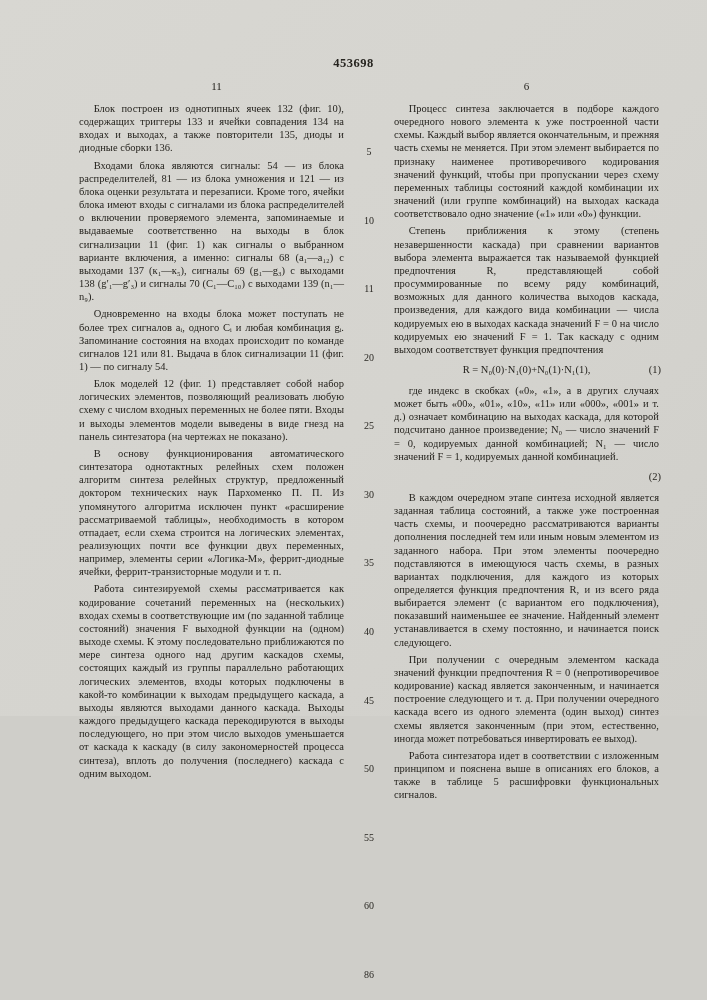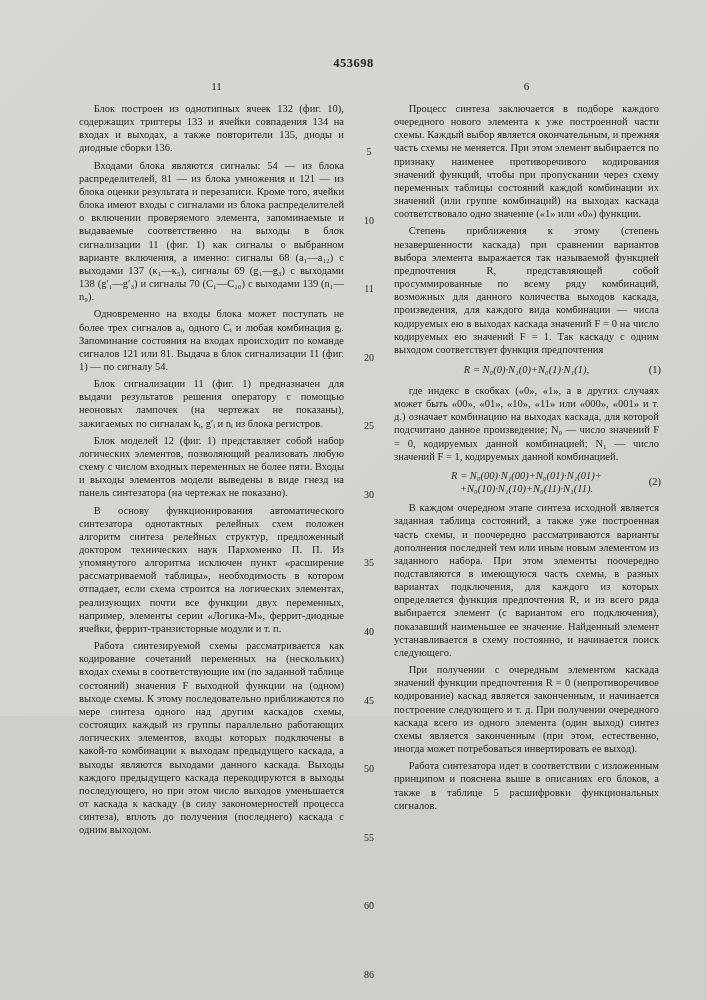--- a/index.html
+++ b/index.html
@@ -56,23 +56,22 @@
   .formula{
     position:relative;
     margin:6px 0 6px 0;
     text-indent:0;
     display:flex;
     justify-content:center;
     align-items:center;
     min-height:16px;
   }
   .formula .f-text{
-    font-style:italic;
     white-space:pre-line;
-    text-align:center;
+    text-align:right;
   }
   .formula .eqno{
     position:absolute;right:2px;top:50%;
     transform:translateY(-50%);
     font-style:normal;
   }
 </style>
 </head>
 <body>
 
@@ -81,21 +80,20 @@
 
   <div class="col-header left">11</div>
 
   <div class="col-header right">6</div>
 
   <div class="content">
     <div class="column">
         <div class="para">Блок построен из однотипных ячеек 132 (фиг. 10), содержащих триггеры 133 и ячейки совпадения 134 на входах и выходах, а также повторители 135, диоды и диодные сборки 136.</div>
         <div class="para">Входами блока являются сигналы: 54 — из блока распределителей, 81 — из блока умножения и 121 — из блока оценки результата и перезаписи. Кроме того, ячейки блока имеют входы с сигналами из блока распределителей о включении проверяемого элемента, запоминаемые и выдаваемые соответственно на выходы в блок сигнализации 11 (фиг. 1) как сигналы о выбранном варианте включения, а именно: сигналы 68 (a₁—a₁₂) с выходами 137 (к₁—к₅), сигналы 69 (g₁—g₃) с выходами 138 (g′₁—g′₃) и сигналы 70 (C₁—C₁₀) с выходами 139 (n₁—n₉).</div>
         <div class="para">Одновременно на входы блока может поступать не более трех сигналов aᵢ, одного Cᵢ и любая комбинация gᵢ. Запоминание состояния на входах происходит по команде сигналов 121 или 81. Выдача в блок сигнализации 11 (фиг. 1) — по сигналу 54.</div>
-        <div class="para">Блок сигнализации 11 (фиг. 1) предназначен для выдачи результатов решения оператору с помощью неоновых лампочек (на чертежах не показаны), зажигаемых по сигналам kᵢ, g′ᵢ и nᵢ из блока регистров.</div>
         <div class="para">Блок моделей 12 (фиг. 1) представляет собой набор логических элементов, позволяющий реализовать любую схему с числом входных переменных не более пяти. Входы и выходы элементов модели выведены в виде гнезд на панель синтезатора (на чертежах не показано).</div>
         <div class="para">В основу функционирования автоматического синтезатора однотактных релейных схем положен алгоритм синтеза релейных структур, предложенный доктором технических наук Пархоменко П. П. Из упомянутого алгоритма исключен пункт «расширение рассматриваемой таблицы», необходимость в котором отпадает, если схема строится на логических элементах, реализующих почти все функции двух переменных, например, элементы серии «Логика-М», феррит-диодные ячейки, феррит-транзисторные модули и т. п.</div>
         <div class="para">Работа синтезируемой схемы рассматривается как кодирование сочетаний переменных на (нескольких) входах схемы в соответствующие им (по заданной таблице состояний) значения F выходной функции на (одном) выходе схемы. К этому последовательно приближаются по мере синтеза одного над другим каскадов схемы, состоящих каждый из группы параллельно работающих логических элементов, входы которых подключены в какой-то комбинации к выходам предыдущего каскада, а выходы являются выходами данного каскада. Выходы каждого предыдущего каскада перекодируются в выходы последующего, но при этом число выходов уменьшается от каскада к каскаду (в силу закономерностей процесса синтеза), вплоть до получения (последнего) каскада с одним выходом.</div>
       </div>
 
     <div class="gutter">
         <div class="line-no">5</div>
         <div class="line-no">10</div>
         <div class="line-no">11</div>
         <div class="line-no">20</div>
@@ -112,22 +110,20 @@
 
     <div class="column">
         <div class="para">Процесс синтеза заключается в подборе каждого очередного нового элемента к уже построенной части схемы. Каждый выбор является окончательным, и прежняя часть схемы не меняется. При этом элемент выбирается по признаку наименее противоречивого кодирования значений функций, чтобы при пропускании через схему переменных таблицы состояний каждой комбинации их значений (или группе комбинаций) на выходах каскада соответствовало одно значение («1» или «0») функции.</div>
         <div class="para">Степень приближения к этому (степень незавершенности каскада) при сравнении вариантов выбора элемента выражается так называемой функцией предпочтения R, представляющей собой просуммированные по всему ряду комбинаций, возможных для данного количества выходов каскада, произведения, для каждого вида комбинации — числа кодируемых ею в выходах каскада значений F = 0 на число кодируемых ею значений F = 1. Так каскаду с одним выходом соответствует функция предпочтения</div>
         <div class="formula">
           <span class="f-text">R = N₀(0)·N₁(0)+N₀(1)·N₁(1),</span>
           <span class="eqno">(1)</span>
         </div>
         <div class="para">где индекс в скобках («0», «1», а в других случаях может быть «00», «01», «10», «11» или «000», «001» и т. д.) означает комбинацию на выходах каскада, для которой подсчитано данное произведение; N₀ — число значений F = 0, кодируемых данной комбинацией; N₁ — число значений F = 1, кодируемых данной комбинацией.</div>
         <div class="formula">
-          <span class="f-text">R = N₀(00)·N₁(00)+N₀(01)·N₁(01)+
-+N₀(10)·N₁(10)+N₀(11)·N₁(11).</span>
           <span class="eqno">(2)</span>
         </div>
         <div class="para">В каждом очередном этапе синтеза исходной является заданная таблица состояний, а также уже построенная часть схемы, и поочередно рассматриваются варианты дополнения последней тем или иным новым элементом из заданного набора. При этом элементы поочередно подставляются в имеющуюся часть схемы, в разных вариантах подключения, для каждого из которых определяется функция предпочтения R, и из всего ряда выбирается элемент (с вариантом его подключения), показавший наименьшее ее значение. Найденный элемент устанавливается в схему постоянно, и начинается поиск следующего.</div>
         <div class="para">При получении с очередным элементом каскада значений функции предпочтения R = 0 (непротиворечивое кодирование) каскад является законченным, и начинается построение следующего и т. д. При получении очередного каскада всего из одного элемента (один выход) синтез схемы является законченным (при этом, естественно, иногда может потребоваться инвертировать ее выход).</div>
         <div class="para">Работа синтезатора идет в соответствии с изложенным принципом и пояснена выше в описаниях его блоков, а также в таблице 5 расшифровки функциональных сигналов.</div>
       </div>
   </div>
 </div>
 
 </body></html>

